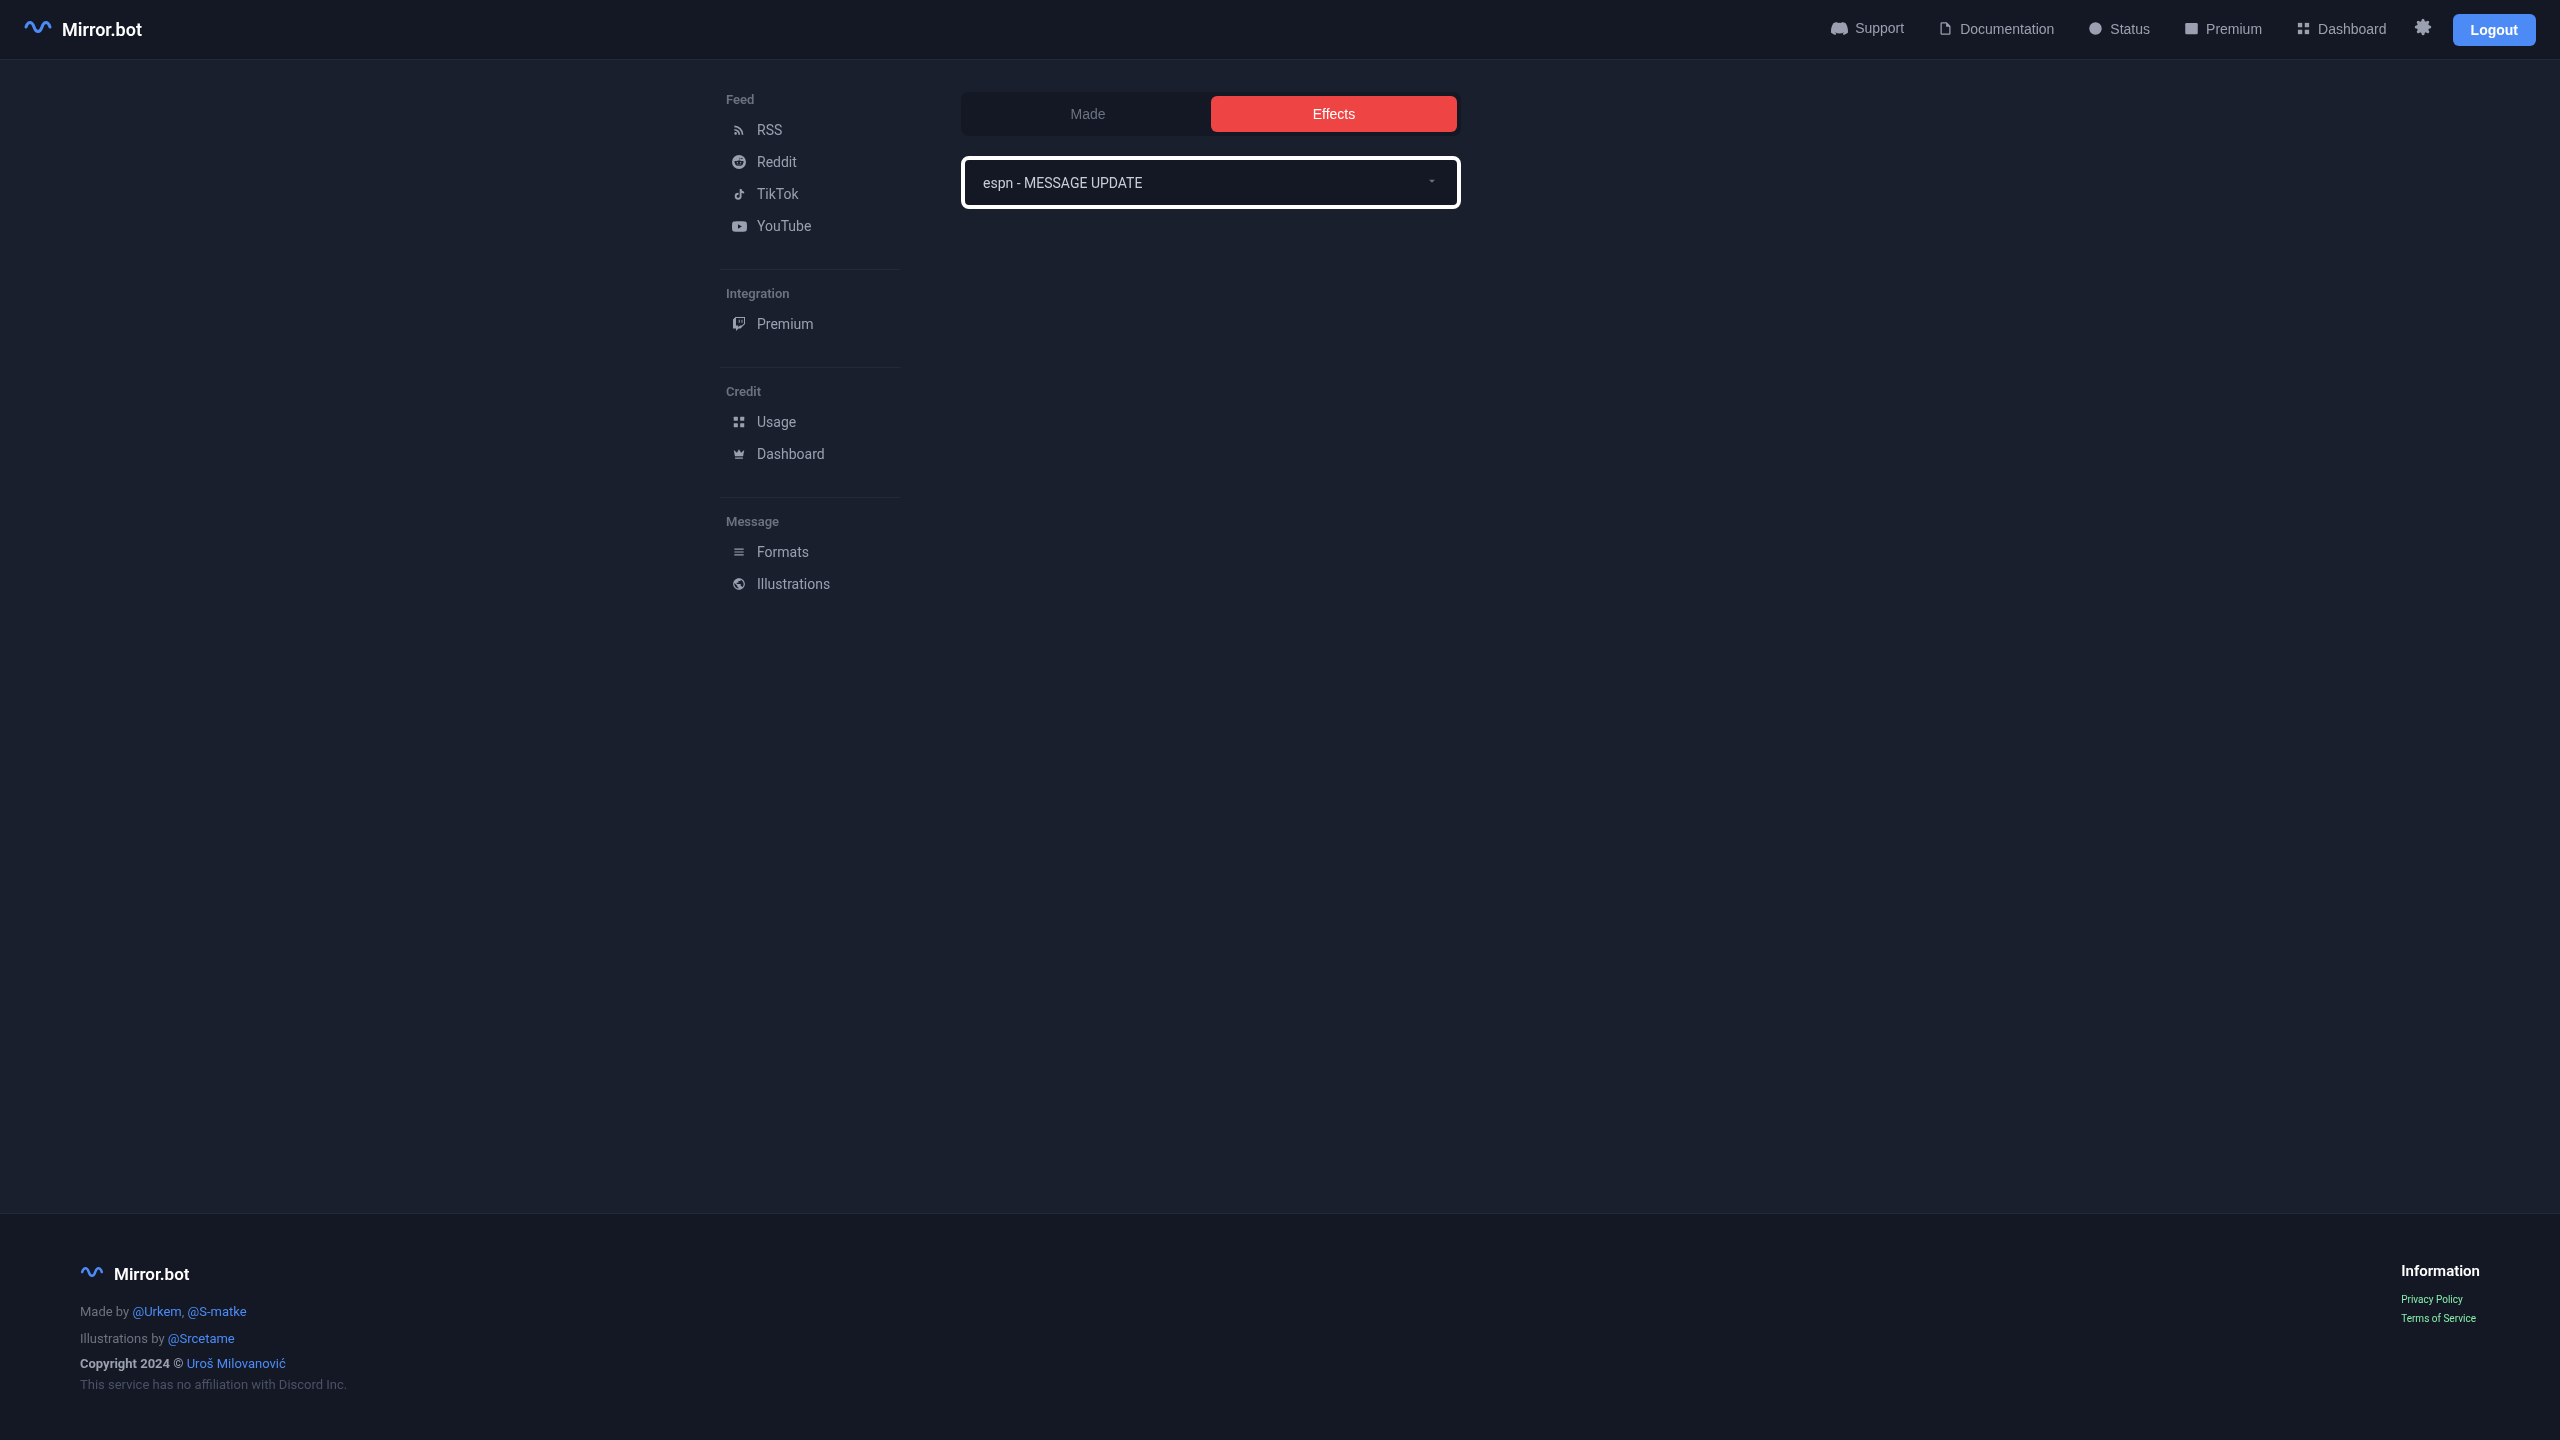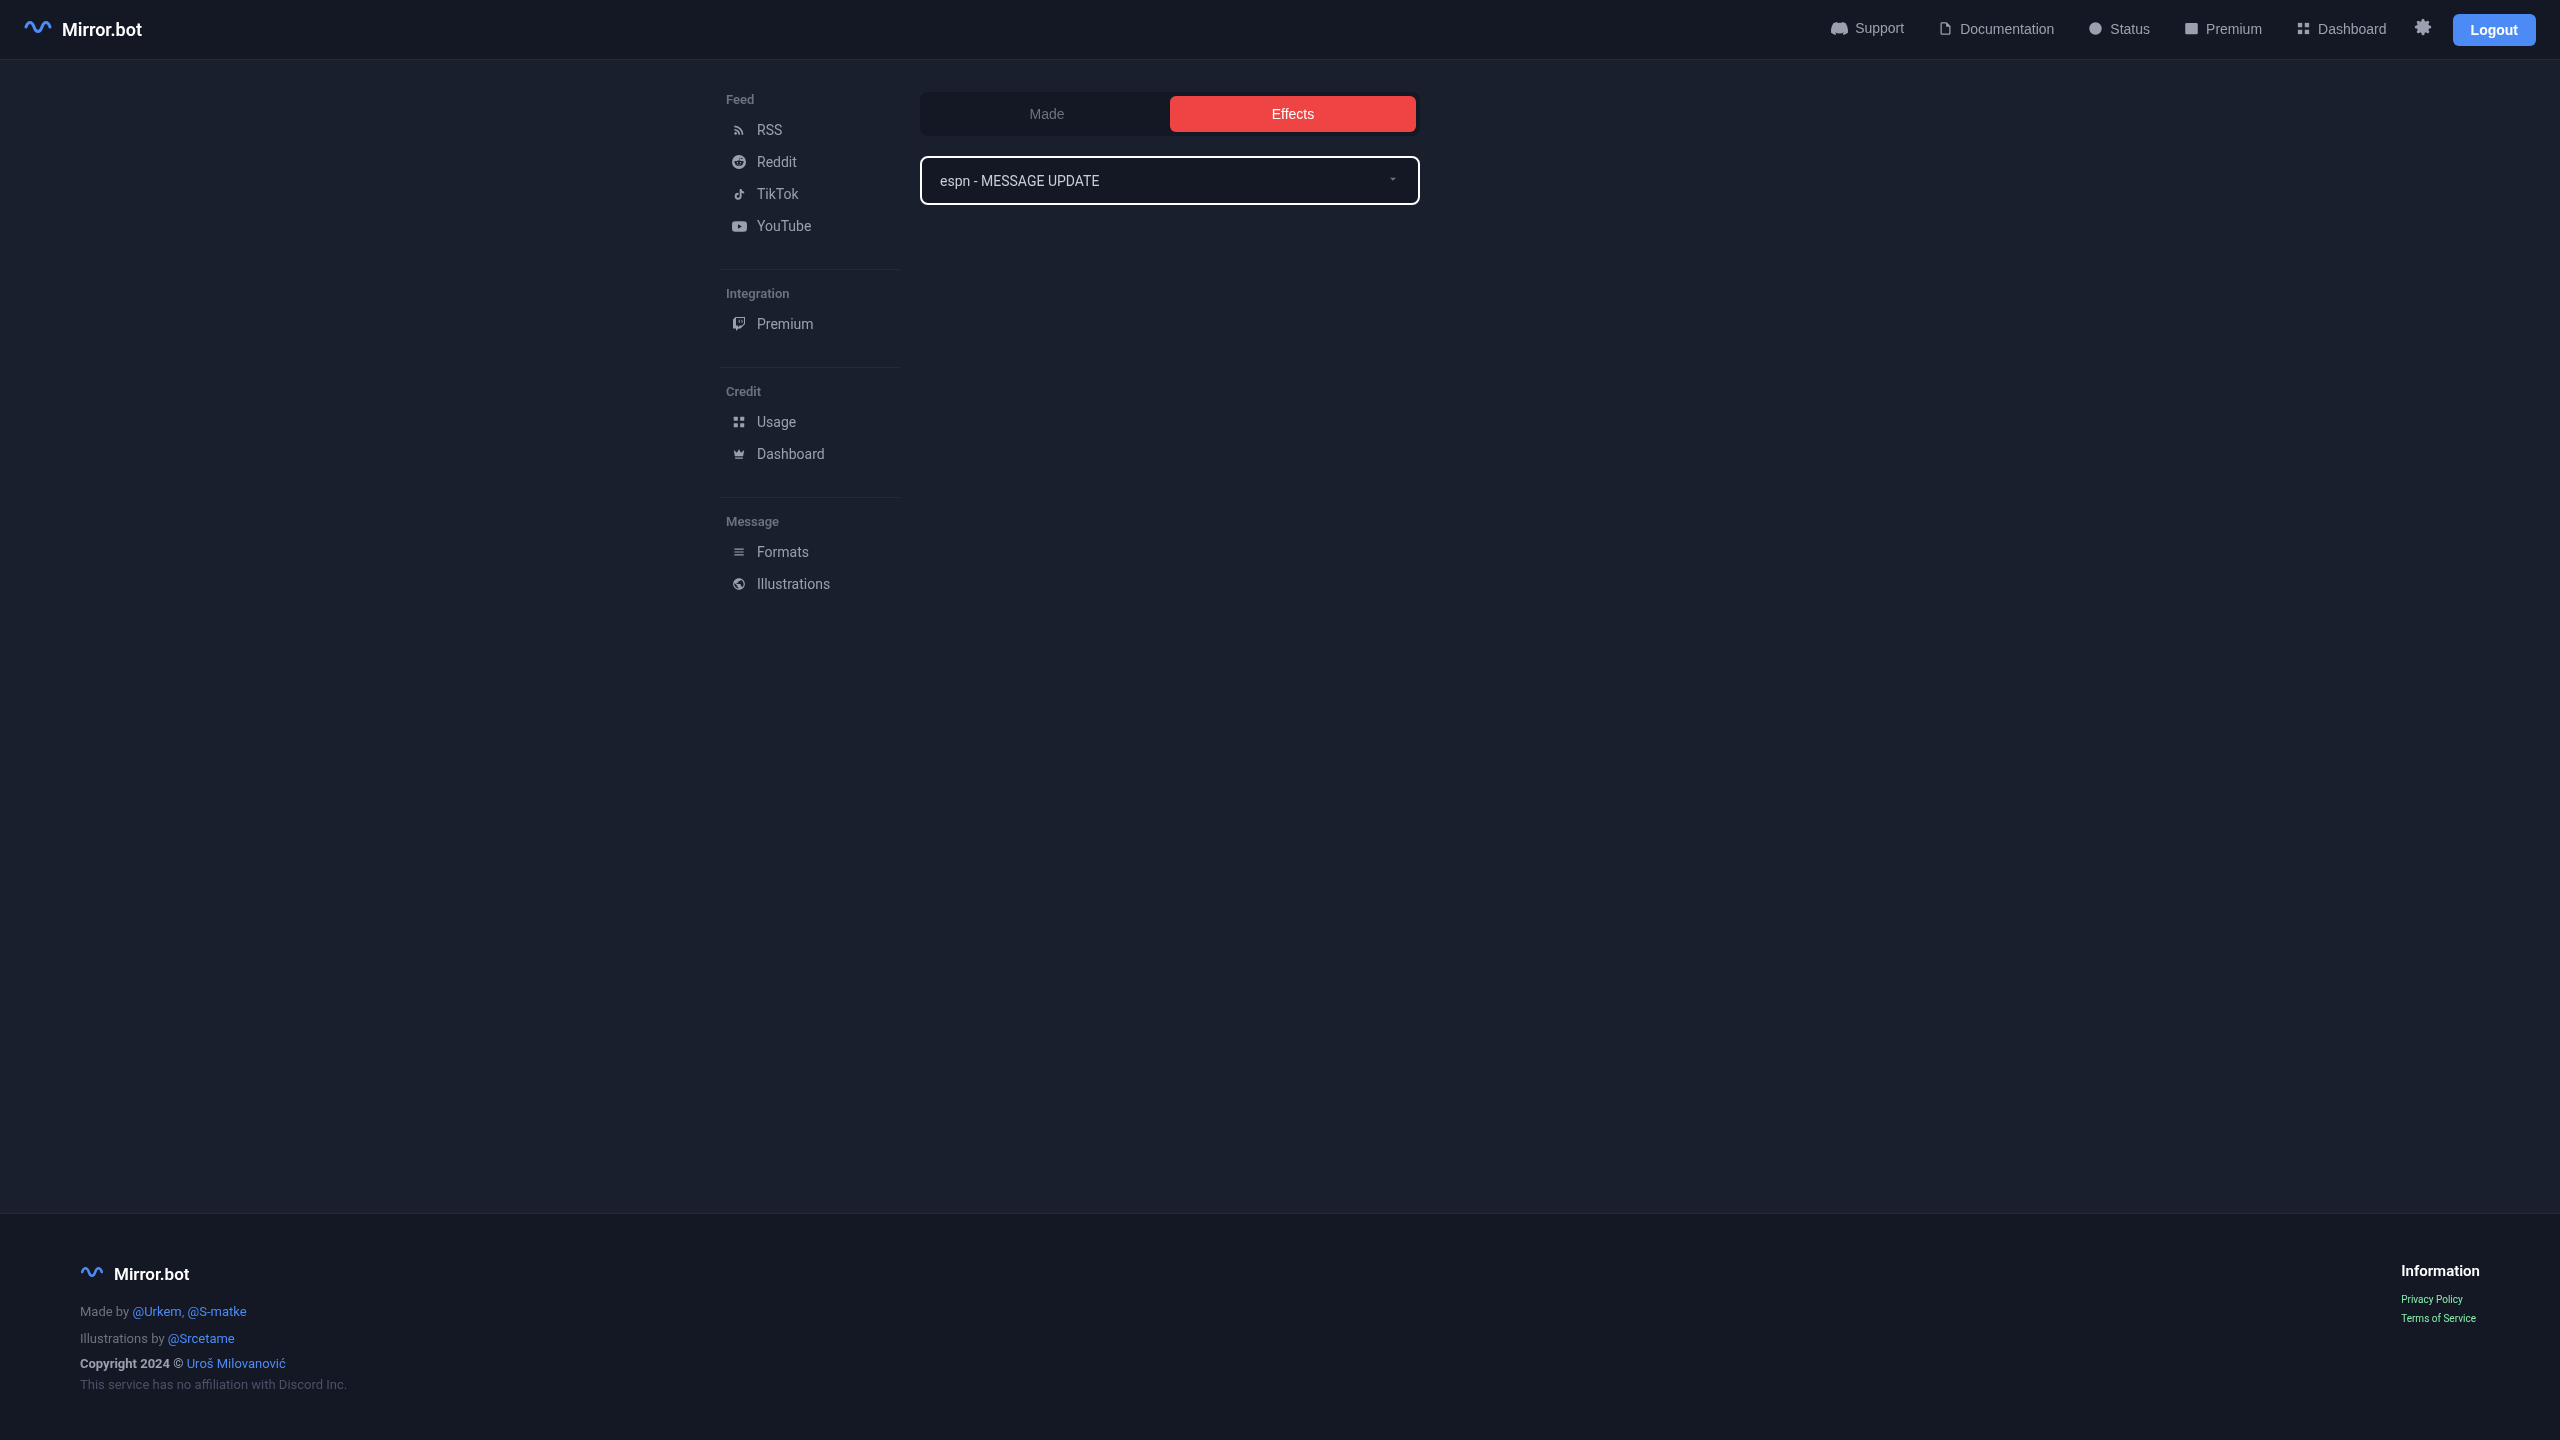--- a/index.html
+++ b/index.html
@@ -93,21 +93,21 @@
       display: flex;
       align-items: center;
       justify-content: center;
     }
 
     
     .main-layout {
       display: flex;
       flex: 1;
       padding: 32px 40px;
-      gap: 20px;
+      gap: 61px;
       max-width: 1200px;
       margin: 0 auto;
       width: 100%;
     }
 
     
     .sidebar {
       width: 180px;
       flex-shrink: 0;
     }
@@ -189,21 +189,21 @@
 
     
     .dropdown-container {
       position: relative;
       width: 500px;
     }
 
     .dropdown-select {
       width: 100%;
       background: #141824;
-      border: 2px solid #ffffff;
+      border: 4px solid #ffffff;
       border-radius: 8px;
       padding: 14px 18px;
       color: #c8cdd8;
       font-size: 14px;
       cursor: pointer;
       display: flex;
       align-items: center;
       justify-content: space-between;
       user-select: none;
     }

